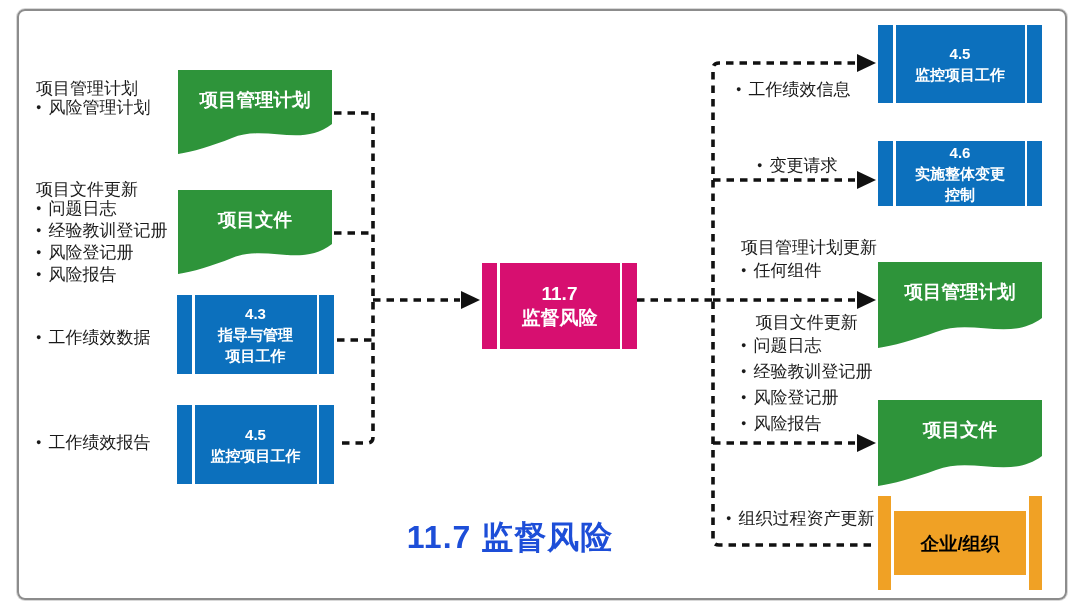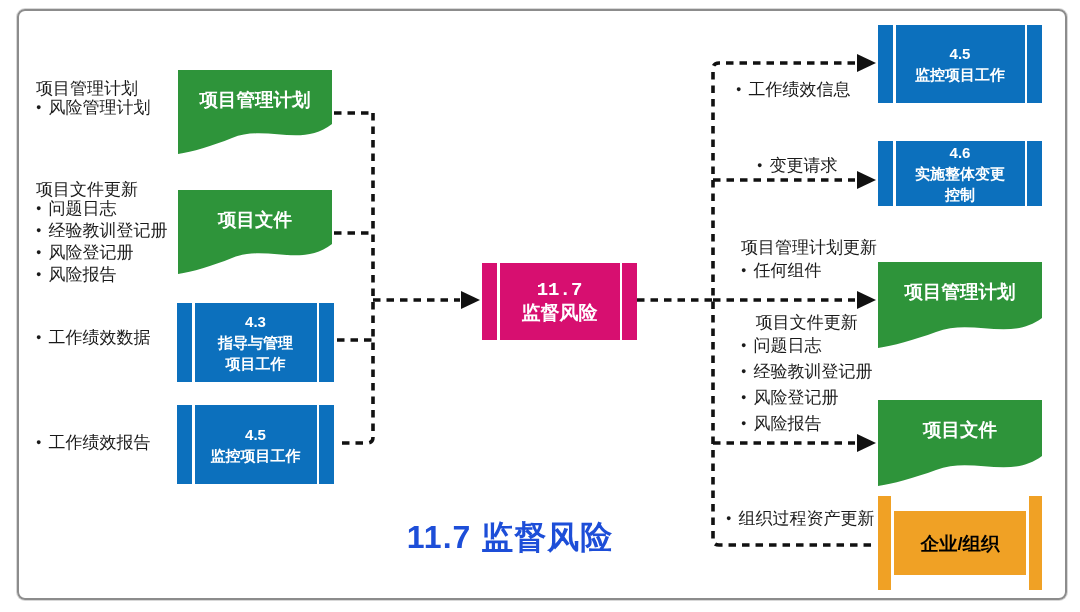--- a/index.html
+++ b/index.html
@@ -116,36 +116,36 @@
     <div class="wtxt">项目管理计划</div>
   </div>
 
   <div class="wave" style="left:178px;top:190px;width:154px;">
     <svg width="154" height="88" viewBox="0 0 154 88">
       <path fill="currentColor" d="M0,0 H154 V54 C124,78 88,54 54,68 C34,76 14,82 0,84 Z"></path>
     </svg>
     <div class="wtxt">项目文件</div>
   </div>
 
-  <div class="pbox blue" style="left:177px;top:303px;width:157px;height:79px;">
+  <div class="pbox blue" style="left:177px;top:295px;width:157px;height:79px;">
     <span class="vstrip l"></span>
     <span class="vstrip r"></span>
     <span class="pcode">4.3</span>
     <span class="pname">指导与管理
 项目工作</span>
   </div>
 
   <div class="pbox blue" style="left:177px;top:405px;width:157px;height:79px;">
     <span class="vstrip l"></span>
     <span class="vstrip r"></span>
     <span class="pcode">4.5</span>
     <span class="pname">监控项目工作</span>
   </div>
 
-  <div class="pbox magenta" style="left:482px;top:263px;width:155px;height:77px;font-family:Liberation Mono, monospace;">
+  <div class="pbox magenta" style="left:482px;top:263px;width:155px;height:86px;">
     <span class="vstrip l"></span>
     <span class="vstrip r"></span>
     <span class="pcode">11.7</span>
     <span class="pname">监督风险</span>
   </div>
 
   <div class="label" style="left:736px;top:80px;">
     <span class="b">
         <span>工作绩效信息</span>
       </span>

